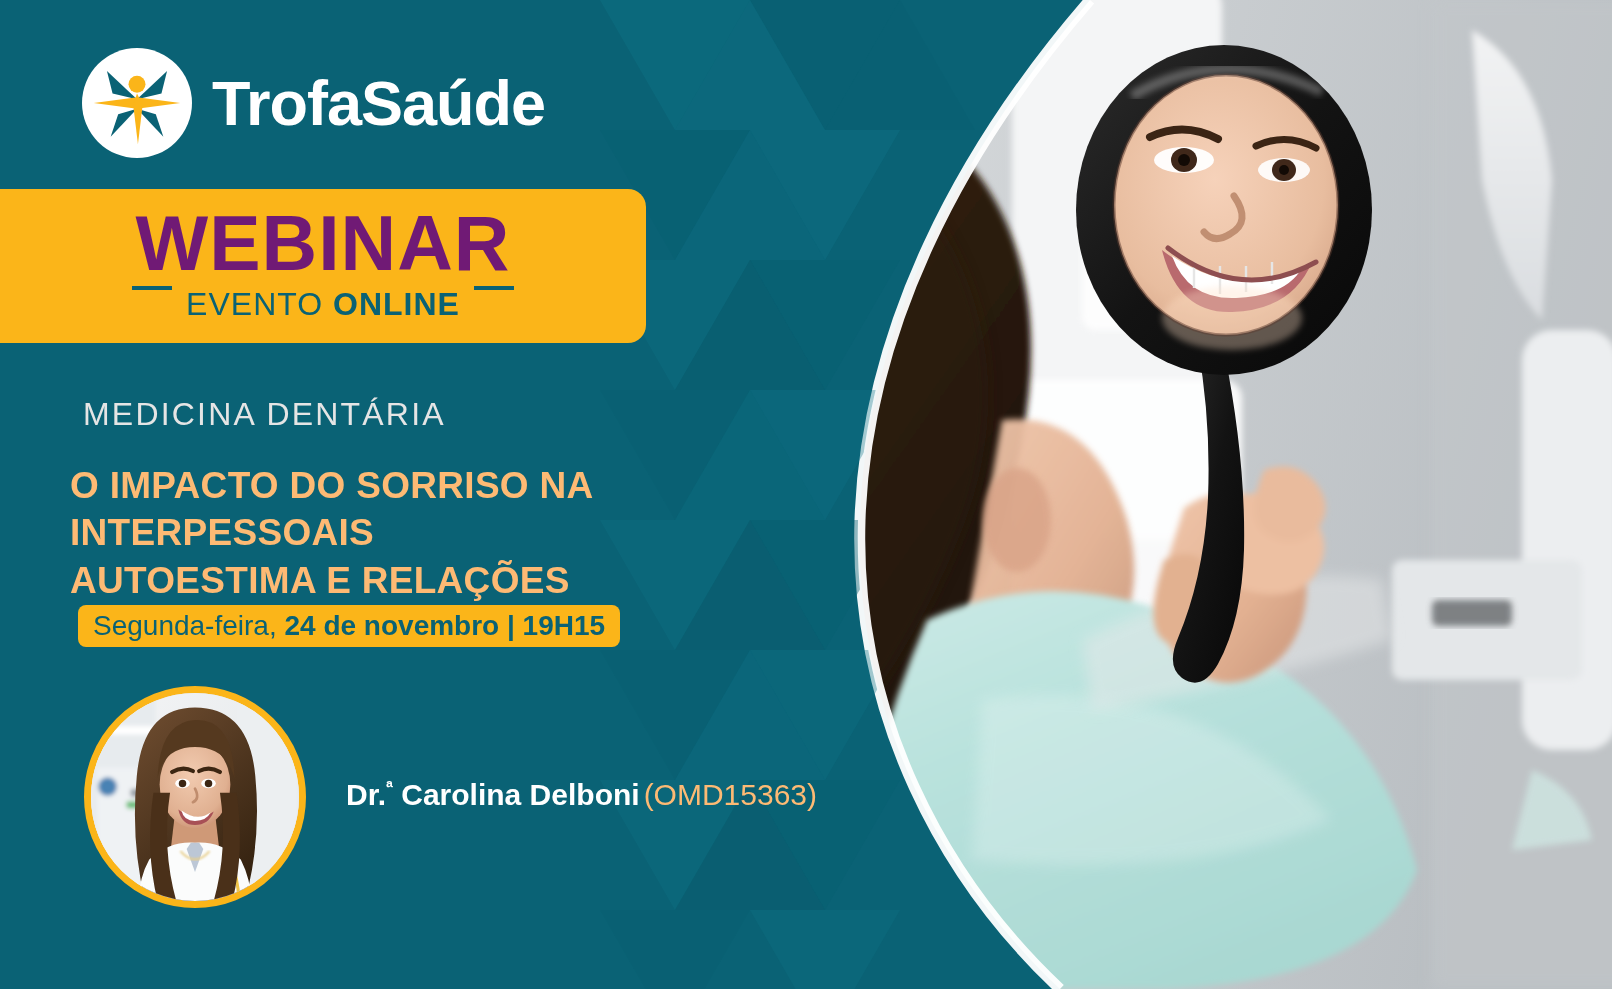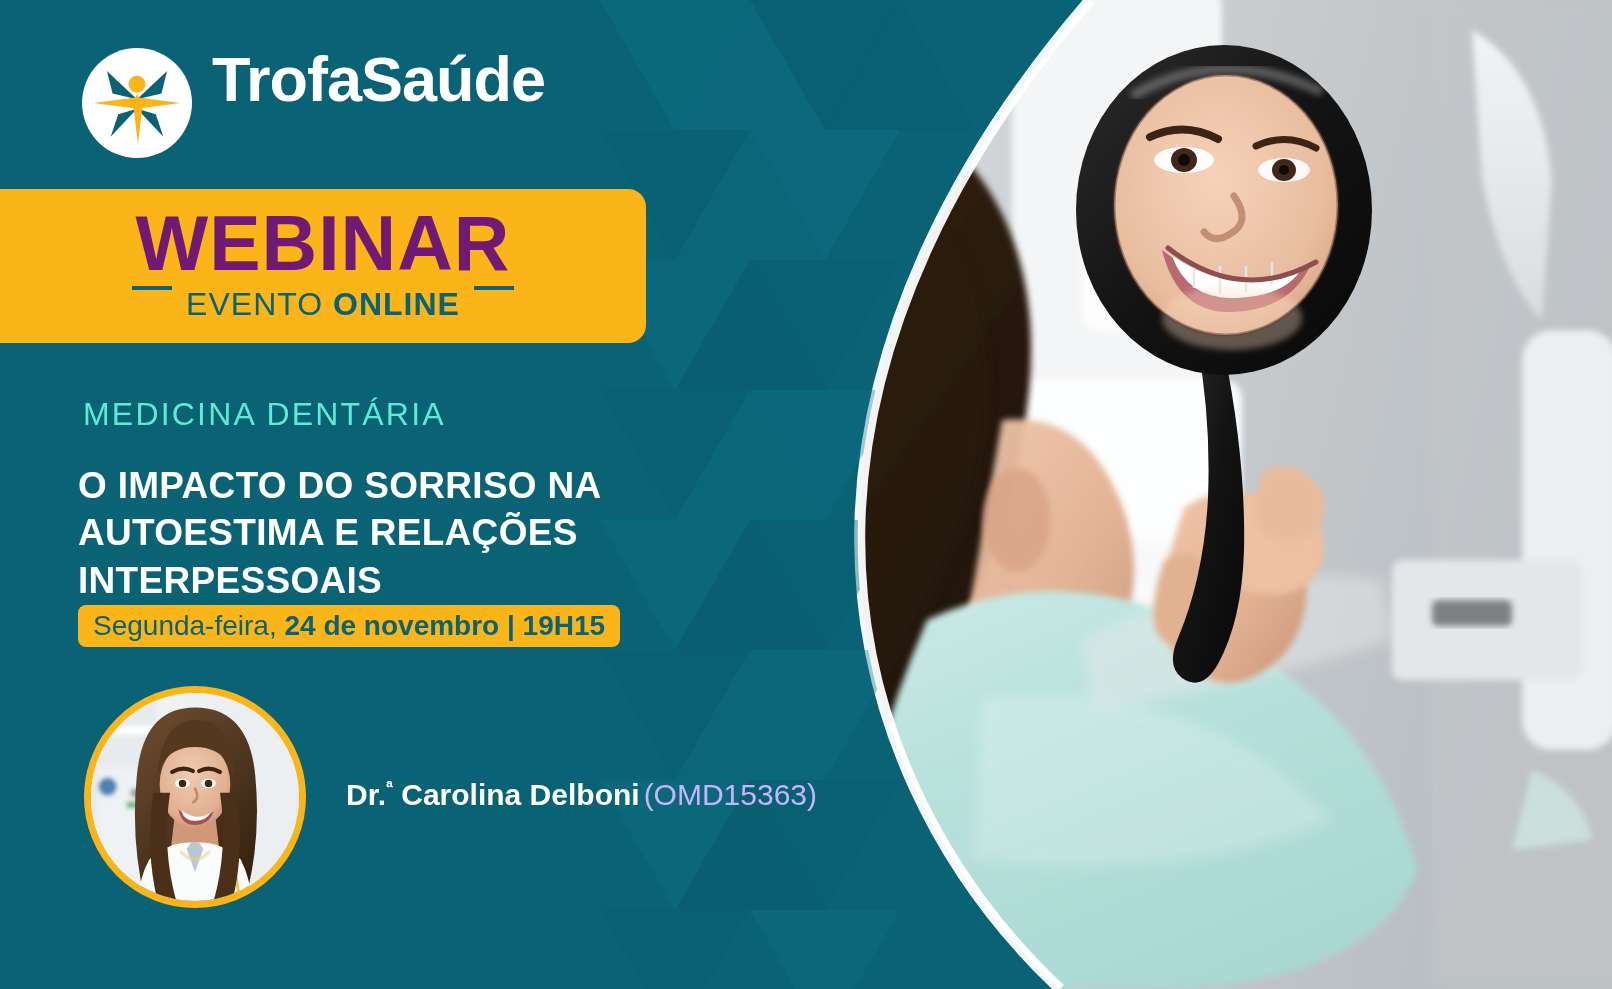--- a/index.html
+++ b/index.html
@@ -33,21 +33,21 @@
 
   
   .curve-mask{
     position:absolute;top:0;left:0;width:1612px;height:989px;
     pointer-events:none;
   }
   .curve-mask svg{position:absolute;inset:0;width:100%;height:100%;}
 
   
   .logo{
-    position:absolute;left:82px;top:48px;display:flex;gap:20px;
+    position:absolute;left:82px;top:48px;display:flex;align-items:center;gap:20px;
   }
   .logo-mark{
     width:110px;height:110px;border-radius:50%;background:#ffffff;
     display:flex;align-items:center;justify-content:center;flex:0 0 auto;
   }
   .logo-word{
     color:#ffffff;font-size:63px;font-weight:700;letter-spacing:-1px;
     line-height:1;white-space:nowrap;
   }
 
@@ -67,27 +67,27 @@
   }
   .dash{width:40px;height:4px;background:#0a6275;display:block;}
   .banner-sub-text{
     color:#0a6275;font-size:32px;font-weight:300;letter-spacing:1px;white-space:nowrap;
   }
   .banner-sub-text b{font-weight:700;}
 
   
   .specialty{
     position:absolute;left:83px;top:396px;
-    color:#5eead4;font-size:32px;font-weight:300;letter-spacing:2.2px;
+    color:#e5e5e5;font-size:32px;font-weight:300;letter-spacing:2.2px;
   }
 
   
   .title{
-    position:absolute;left:78px;top:462px;width:640px;
-    color:#ffffff;font-size:37px;font-weight:700;line-height:1.28;letter-spacing:0.3px;
+    position:absolute;left:70px;top:462px;width:640px;
+    color:#fdba74;font-size:37px;font-weight:700;line-height:1.28;letter-spacing:0.3px;
   }
 
   
   .date-badge{
     position:absolute;left:78px;top:605px;height:42px;
     background:#fbb519;border-radius:8px;
     display:inline-flex;align-items:center;padding:16px 15px;box-sizing:border-box;
   }
   .date-badge span{
     color:#0a6275;font-size:28px;font-weight:300;white-space:nowrap;line-height:1;
@@ -103,21 +103,21 @@
     border:7px solid #fbb519;box-sizing:border-box;overflow:hidden;
     background:#dfe3e6;position:relative;flex:0 0 auto;
   }
   .avatar svg{position:absolute;inset:0;width:100%;height:100%;}
   .speaker-text{display:flex;flex-direction:row;gap:4px;padding-bottom:4px;}
   .speaker-name{
     color:#ffffff;font-size:30px;font-weight:700;line-height:1.25;white-space:nowrap;
   }
   .speaker-name sup{font-size:0.62em;vertical-align:super;font-weight:700;}
   .speaker-reg{
-    color:#c4b5fd;font-size:30px;font-weight:300;line-height:1.25;white-space:nowrap;text-align:center;
+    color:#fdba74;font-size:30px;font-weight:300;line-height:1.25;white-space:nowrap;text-align:center;
   }
 </style>
 </head>
 <body>
 
 <div class="poster">
 
   <div class="poly-bg">
     <svg viewBox="0 0 1612 989" preserveAspectRatio="none">
       <defs>
@@ -428,22 +428,22 @@
       <span class="dash"></span>
       <span class="banner-sub-text"><span>EVENTO </span><b>ONLINE</b></span>
       <span class="dash"></span>
     </div>
   </div>
 
   <div class="specialty">MEDICINA DENTÁRIA</div>
 
   <div class="title">
     <div>O IMPACTO DO SORRISO NA</div>
+    <div>INTERPESSOAIS</div>
     <div>AUTOESTIMA E RELAÇÕES</div>
-    <div>INTERPESSOAIS</div>
   </div>
 
   <div class="date-badge">
     <span><span>Segunda-feira, </span><b>24 de novembro | 19H15</b></span>
   </div>
 
   <div class="speaker">
     <div class="avatar">
       <svg viewBox="0 0 200 200" preserveAspectRatio="xMidYMid slice" aria-hidden="true">
         <defs>

